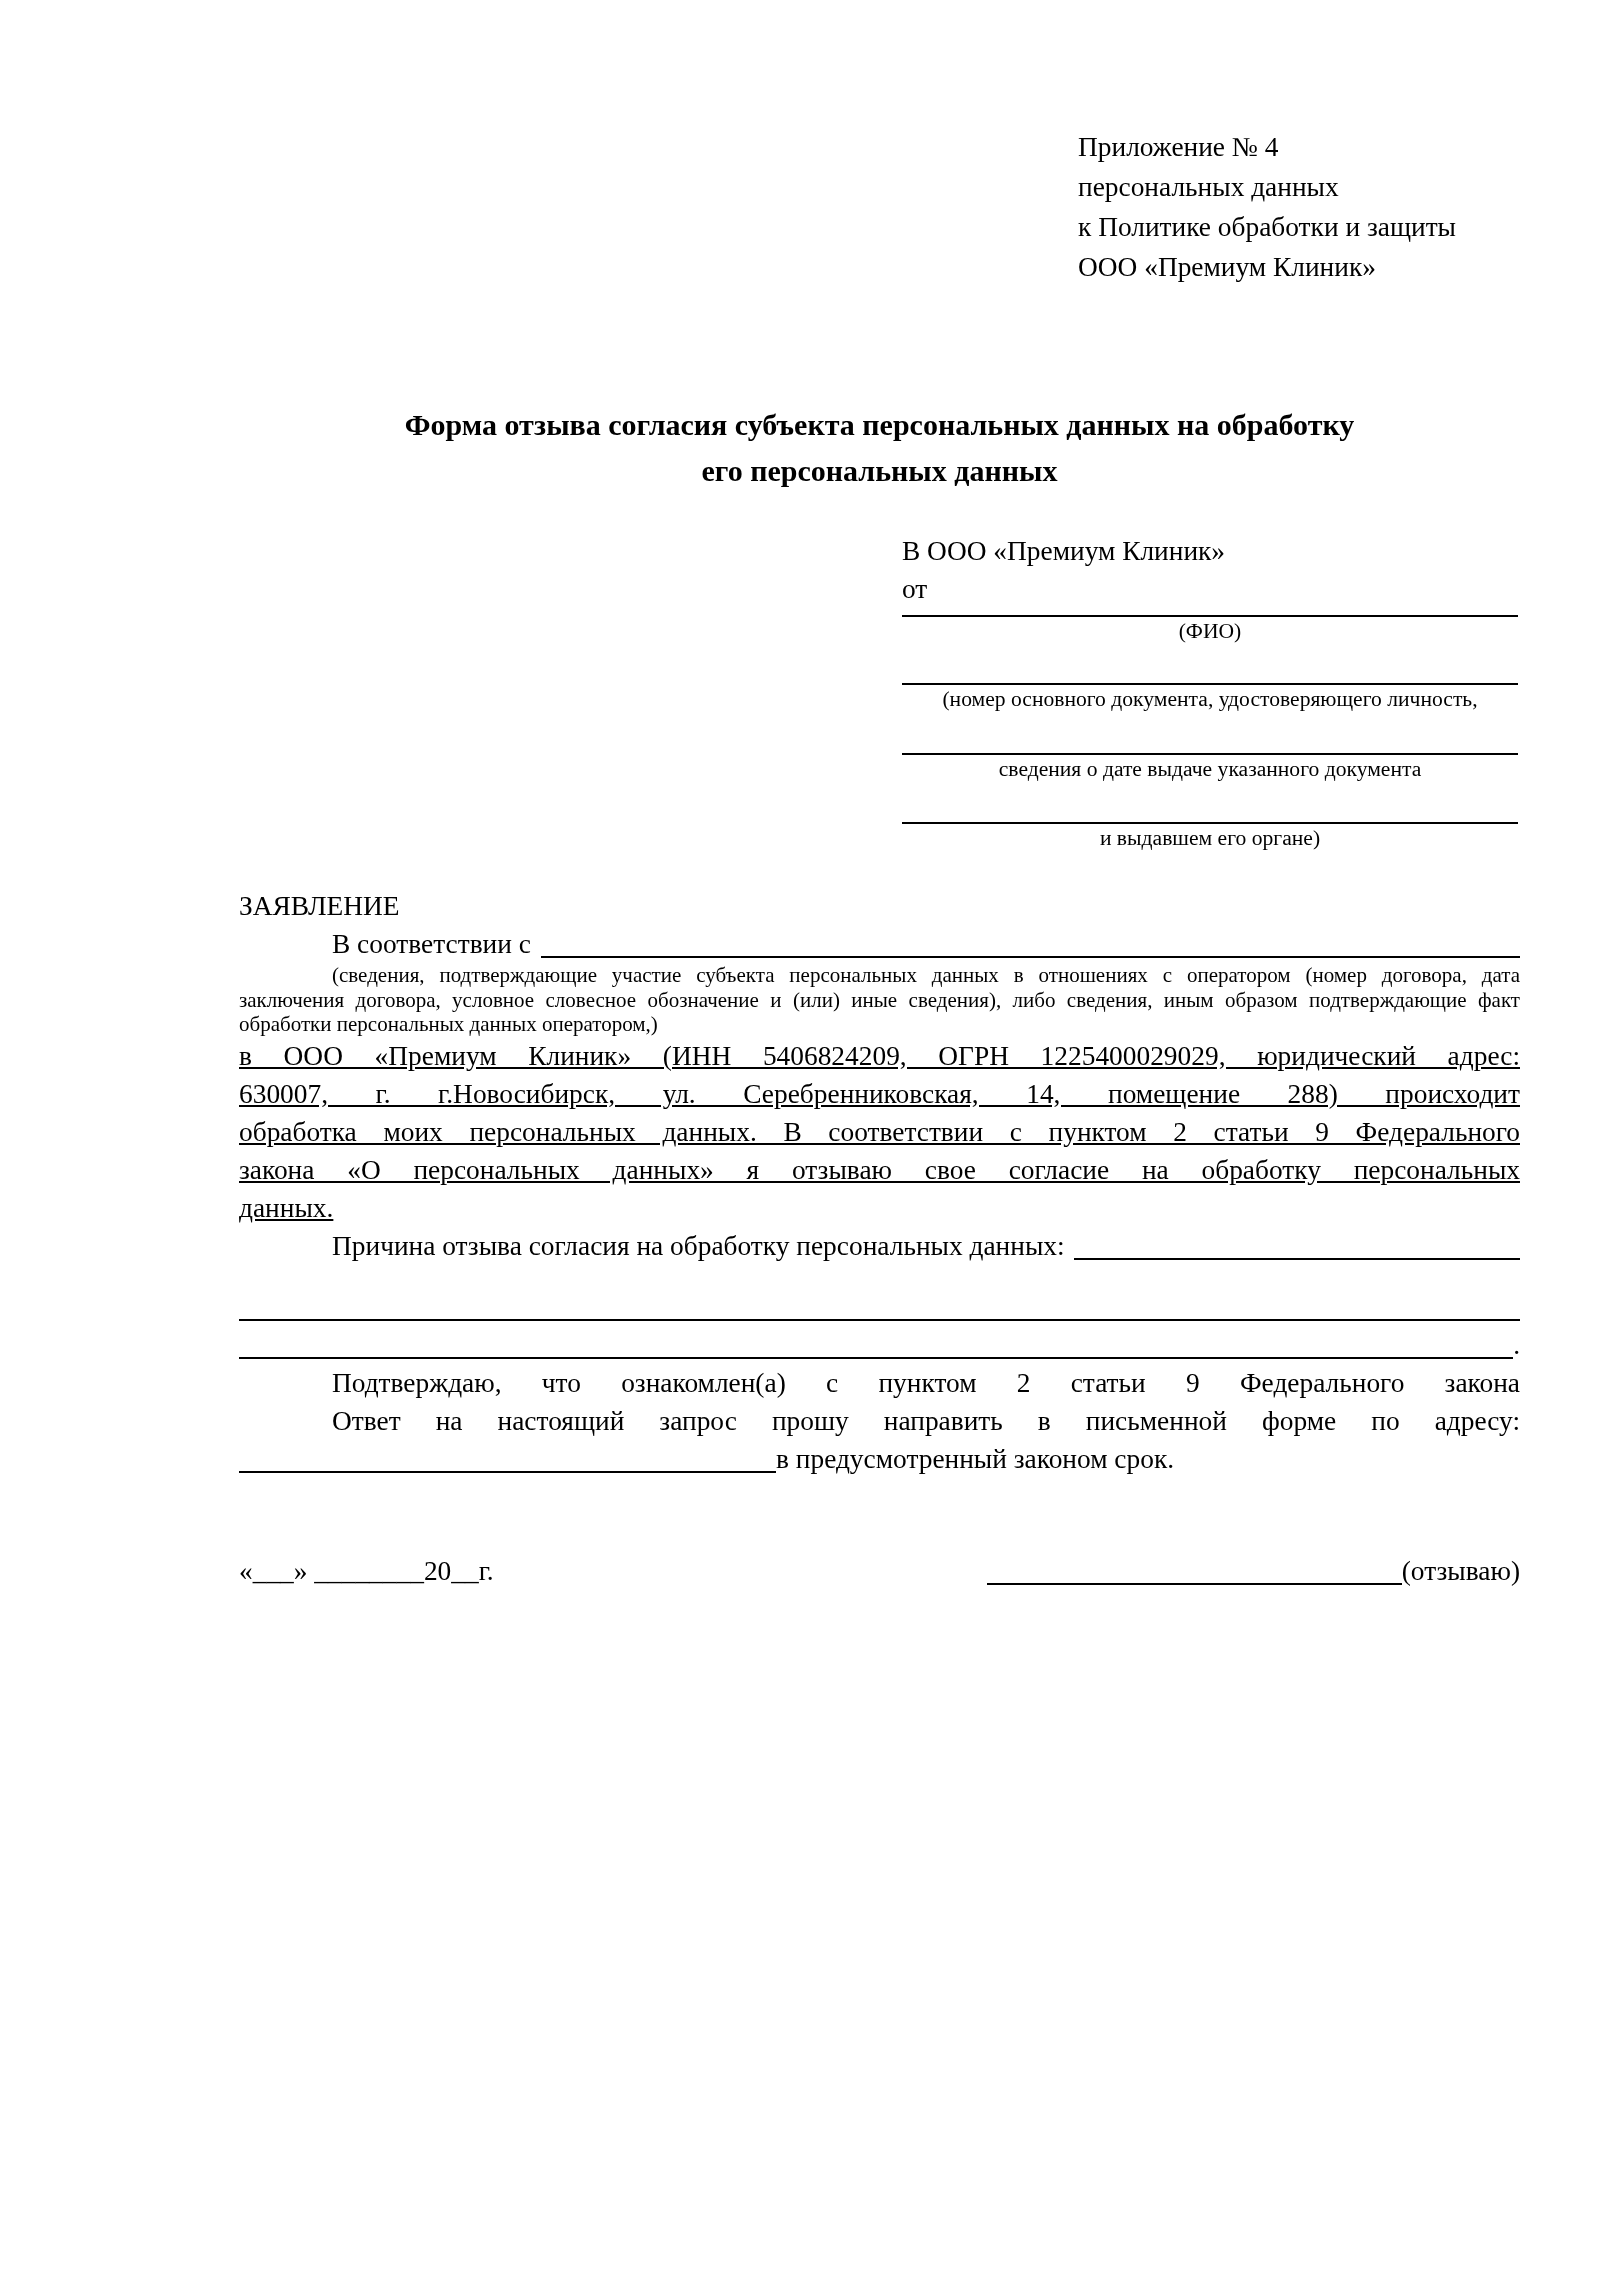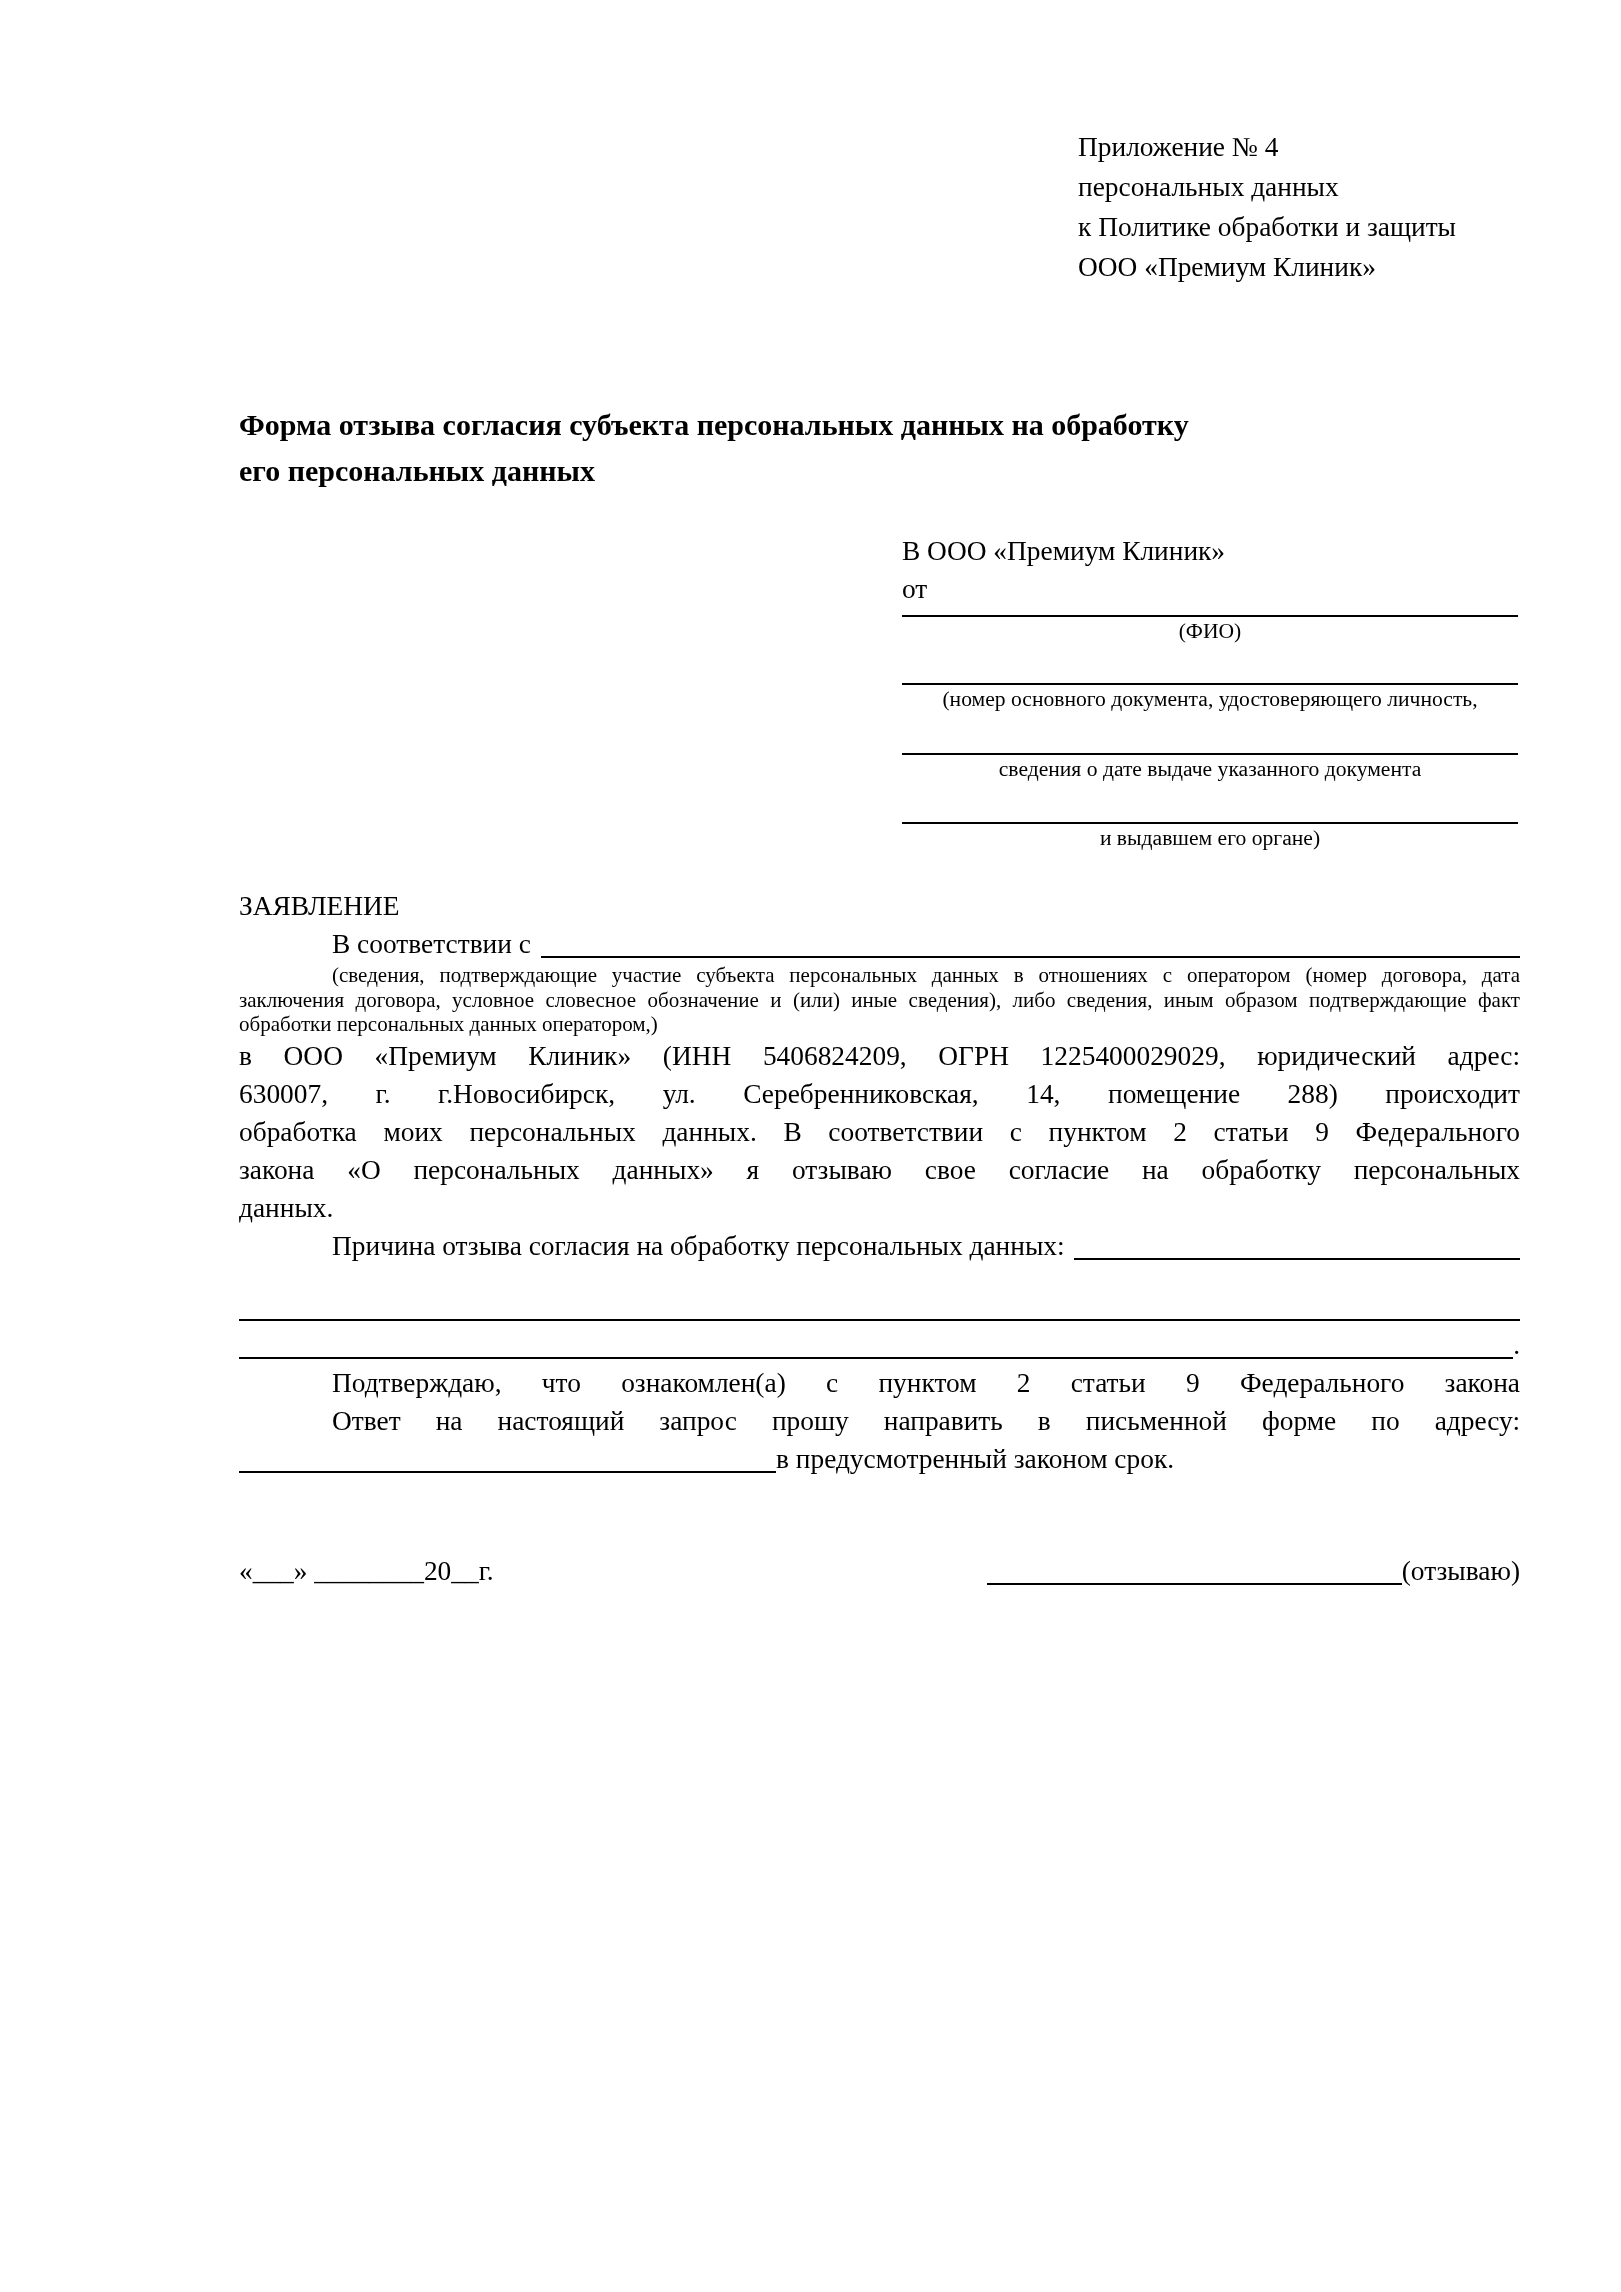--- a/index.html
+++ b/index.html
@@ -16,20 +16,21 @@
   .appendix {
     position:absolute; left:1078px; top:127px;
     font-size:27.4px; line-height:40px;
     text-align:left;
   }
 
   
   .doc-title {
     position:absolute; left:239px; top:402px; width:1281px;
     font-weight:bold; font-size:30px; line-height:46px;
+    text-align:center;
   }
 
   
   .addressee {
     position:absolute; left:902px; top:532px; width:616px;
     font-size:27.4px; line-height:38px;
   }
   .addr-caption {
     font-size:21.6px; line-height:28px; text-align:center;
   }
@@ -50,21 +51,21 @@
   .flex-row .label { white-space:nowrap; }
   .fill-rule { flex:1 1 auto; border-bottom:2.9px solid #000; margin-bottom:4.9px; margin-left:9.8px; }
 
   .row-intro { padding-left:93px; }
   .row-reason { padding-left:93px;text-align:center; }
 
   .note-line { font-size:21px; line-height:24.5px; text-align:justify; text-align-last:justify; }
   .note-first { text-indent:93px; }
   .note-last { text-align-last:left; }
 
-  .body-line { text-align:justify; text-align-last:justify; }
+  .body-line { text-align:justify; text-align-last:justify;text-decoration:underline; }
   .body-last { text-align-last:left; }
 
   .rule-row { height:38px; display:flex; align-items:flex-end; }
   .rule-row .full { flex:1 1 auto; border-bottom:2.9px solid #000; margin-bottom:4.9px; margin-left:0; }
   .rule-row-first { margin-top:23.5px; }
   .rule-row .tail { white-space:nowrap; }
 
   .confirm-first { text-indent:93px; text-align:justify; text-align-last:justify; }
   .reply-first   { text-indent:93px; text-align:justify; text-align-last:justify; }
   .reply-rule { width:537px; border-bottom:2.9px solid #000; margin-bottom:4.9px; flex:0 0 auto; }

